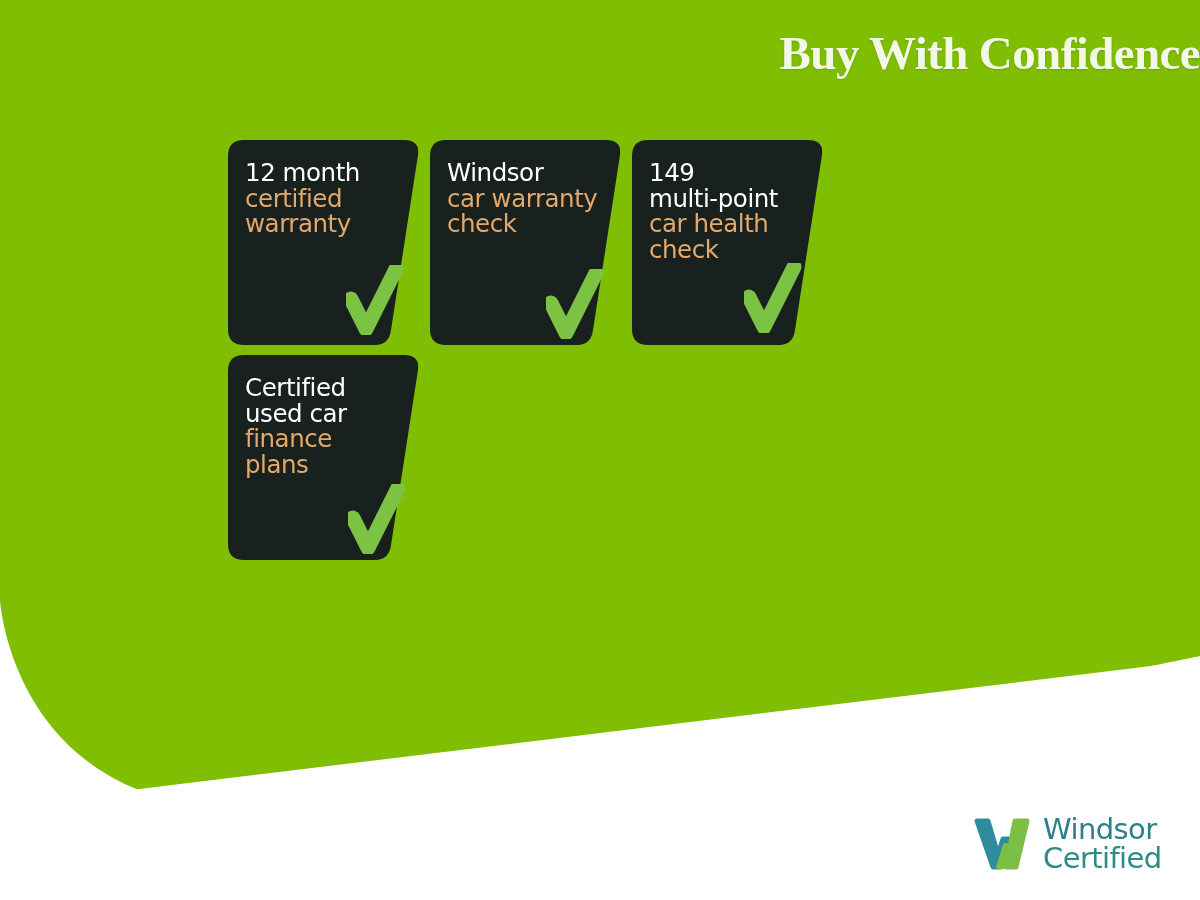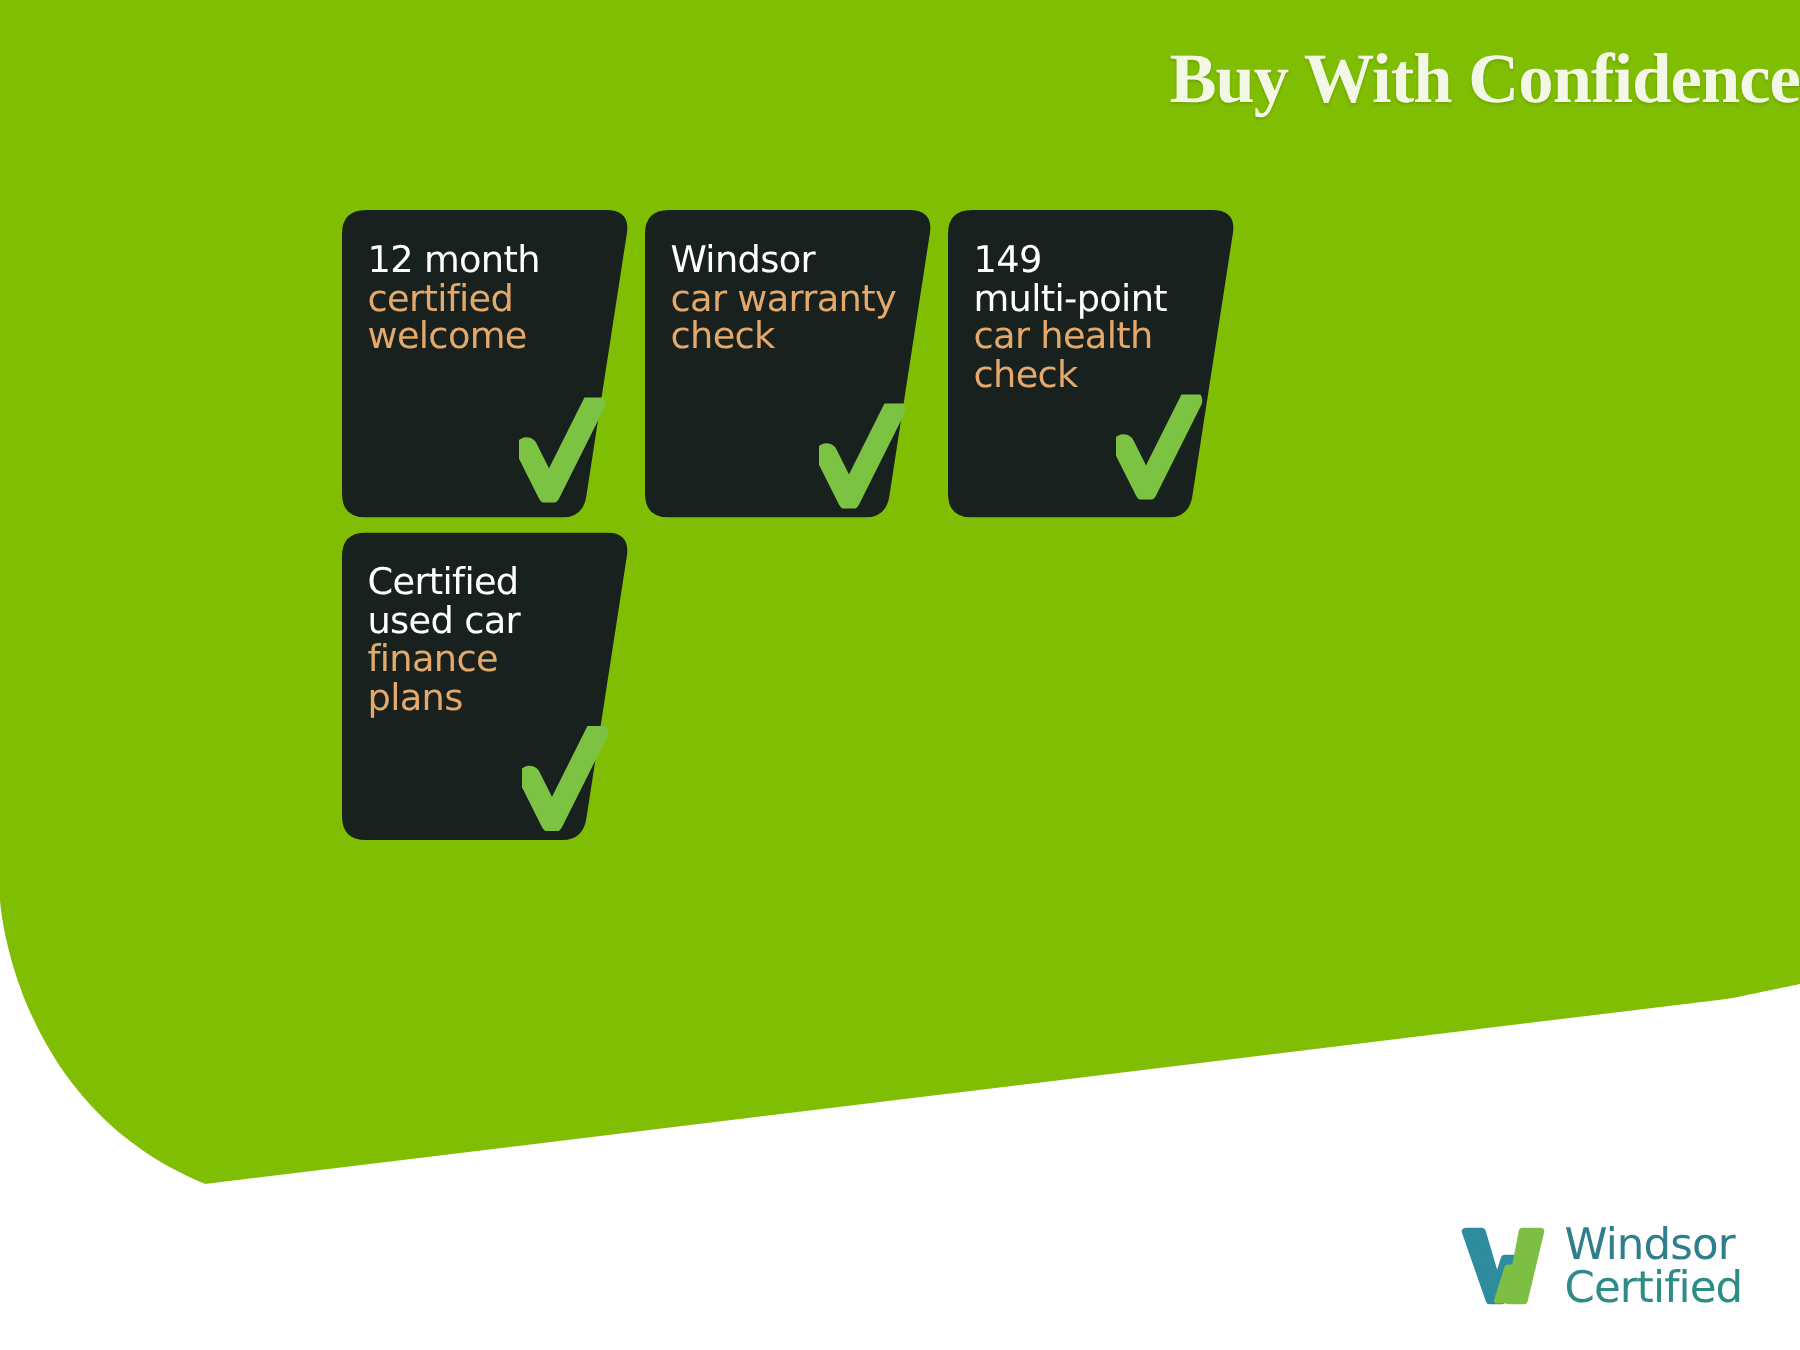--- a/index.html
+++ b/index.html
@@ -132,21 +132,21 @@
   <div id="page-title" style="color: rgb(243, 248, 230);">Buy With Confidence</div>
 
   <div id="card-grid">
       <div class="feature-card card-i0">
         <svg class="card-shape" viewBox="0 0 192 205" preserveAspectRatio="none">
           <path d="M 16,0 L 176,0 Q 192,0 190,15 L 163,190 Q 161,205 147,205 L 16,205 Q 0,205 0,189 L 0,16 Q 0,0 16,0 Z" fill="#18211E"></path>
         </svg>
         <div class="card-body">
           <span class="card-line line-white">12 month</span>
           <span class="card-line line-tan">certified</span>
-          <span class="card-line line-tan">welcome</span>
+          <span class="card-line line-tan">warranty</span>
         </div>
         <svg class="check-icon" viewBox="0 0 58 70">
           <path d="M5,34 L20,64 L50,4" fill="none" stroke="#7CC344" stroke-width="15" stroke-linecap="round" stroke-linejoin="round"></path>
         </svg>
       </div>
       <div class="feature-card card-i1">
         <svg class="card-shape" viewBox="0 0 192 205" preserveAspectRatio="none">
           <path d="M 16,0 L 176,0 Q 192,0 190,15 L 163,190 Q 161,205 147,205 L 16,205 Q 0,205 0,189 L 0,16 Q 0,0 16,0 Z" fill="#18211E"></path>
         </svg>
         <div class="card-body">

